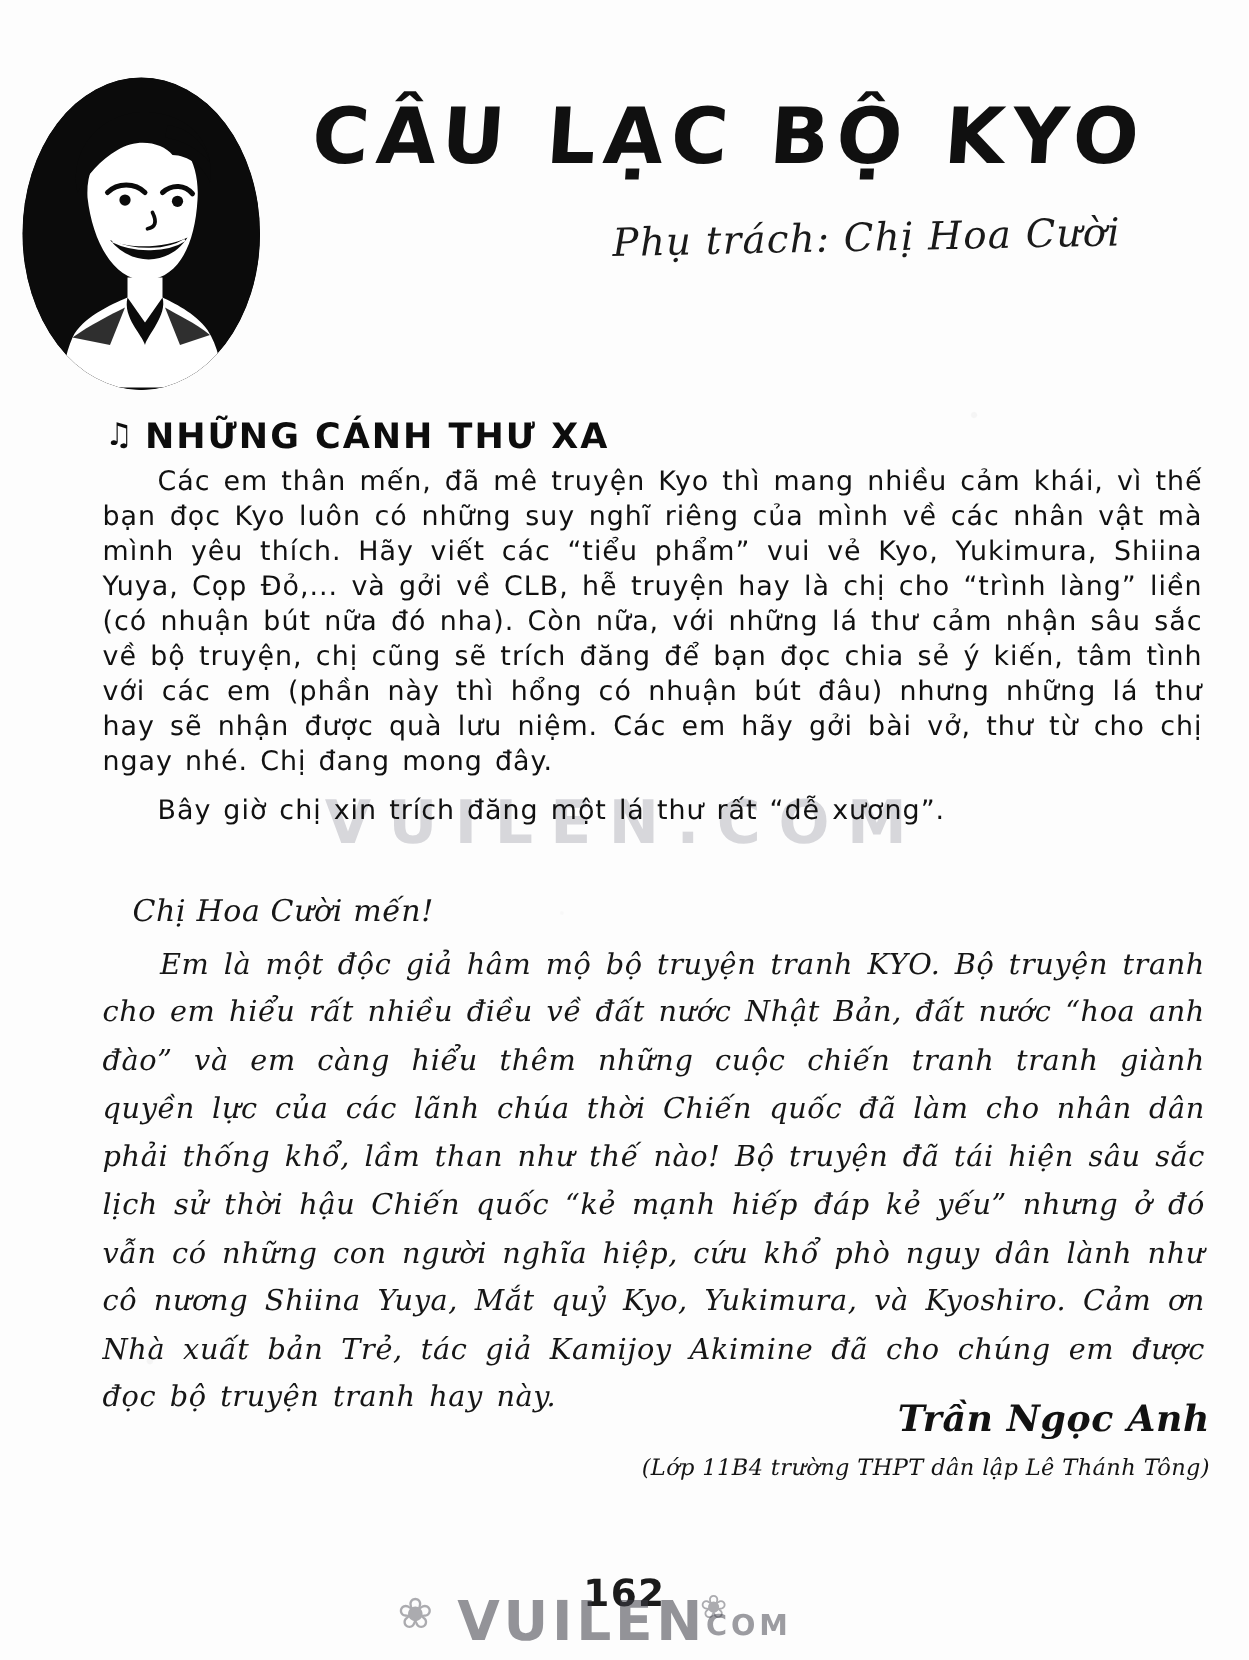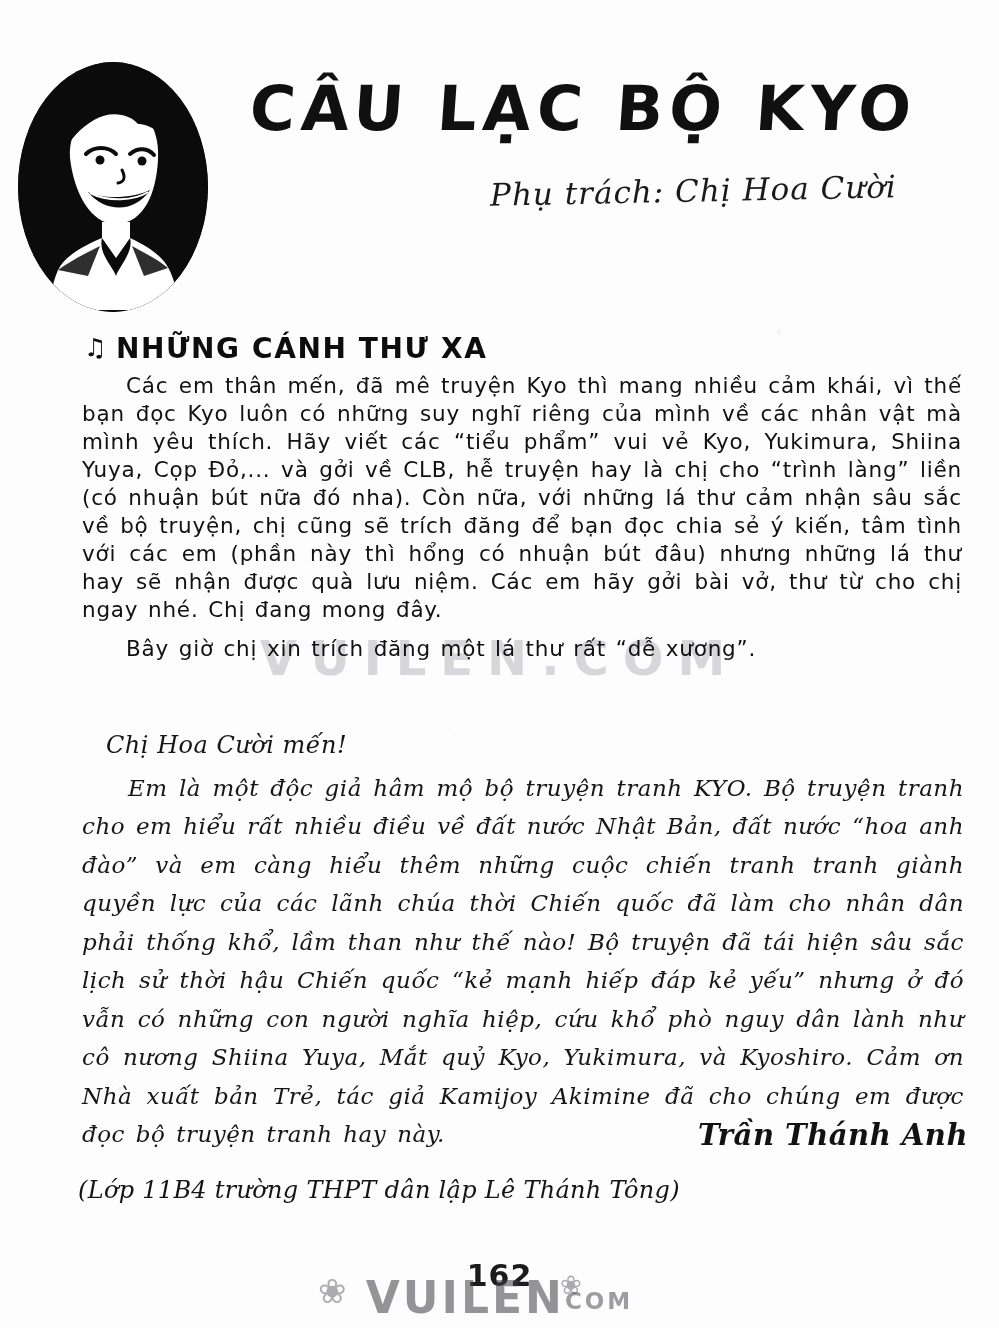--- a/index.html
+++ b/index.html
@@ -115,21 +115,21 @@
     letter-spacing: 0.8px;
     word-spacing: 2px;
   }
   .printed p { margin: 0; text-indent: 44px; }
   .printed p + p { margin-top: 11px; }
 
   
   .hand {
     position: absolute;
     left: 78px;
-    top: 726px;
+    top: 710px;
     width: 890px;
     font-family: "DejaVu Serif", serif;
     font-style: italic;
     font-size: 23px;
     line-height: 38.5px;
     color: #161616;
     letter-spacing: 0.5px;
   }
   .hand .salute {
     margin: 0 0 2px 28px;
@@ -152,26 +152,26 @@
     font-weight: 700;
     font-size: 29px;
     color: #121212;
     letter-spacing: 0.5px;
   }
   .signature-sub {
     position: absolute;
     left: 78px;
     top: 1164px;
     width: 890px;
+    text-align: right;
     font-family: "DejaVu Serif", serif;
     font-style: italic;
-    font-size: 24px;
+    font-size: 18px;
     color: #141414;
     letter-spacing: 0.3px;
-    margin-top: 12px;
   }
 
   
   .watermark {
     position: absolute;
     left: 0;
     top: 630px;
     width: 999px;
     text-align: center;
     font-family: "DejaVu Sans", sans-serif;
@@ -279,21 +279,21 @@
   <div class="printed">
     <p>Các em thân mến, đã mê truyện Kyo thì mang nhiều cảm khái, vì thế bạn đọc Kyo luôn có những suy nghĩ riêng của mình về các nhân vật mà mình yêu thích. Hãy viết các “tiểu phẩm” vui vẻ Kyo, Yukimura, Shiina Yuya, Cọp Đỏ,... và gởi về CLB, hễ truyện hay là chị cho “trình làng” liền (có nhuận bút nữa đó nha). Còn nữa, với những lá thư cảm nhận sâu sắc về bộ truyện, chị cũng sẽ trích đăng để bạn đọc chia sẻ ý kiến, tâm tình với các em (phần này thì hổng có nhuận bút đâu) nhưng những lá thư hay sẽ nhận được quà lưu niệm. Các em hãy gởi bài vở, thư từ cho chị ngay nhé. Chị đang mong đây.</p>
     <p>Bây giờ chị xin trích đăng một lá thư rất “dễ xương”.</p>
   </div>
 
   <div class="hand">
     <p class="salute">Chị Hoa Cười mến!</p>
     <p class="letter-body">Em là một độc giả hâm mộ bộ truyện tranh KYO. Bộ truyện tranh cho em hiểu rất nhiều điều về đất nước Nhật Bản, đất nước “hoa anh đào” và em càng hiểu thêm những cuộc chiến tranh tranh giành quyền lực của các lãnh chúa thời Chiến quốc đã làm cho nhân dân phải thống khổ, lầm than như thế nào! Bộ truyện đã tái hiện sâu sắc lịch sử thời hậu Chiến quốc “kẻ mạnh hiếp đáp kẻ yếu” nhưng ở đó vẫn có những con người nghĩa hiệp, cứu khổ phò nguy dân lành như cô nương Shiina Yuya, Mắt quỷ Kyo, Yukimura, và Kyoshiro. Cảm ơn Nhà xuất bản Trẻ, tác giả Kamijoy Akimine đã cho chúng em được đọc bộ truyện tranh hay này.</p>
   </div>
 
-  <div class="signature">Trần Thánh Anh</div>
+  <div class="signature">Trần Ngọc Anh</div>
   <div class="signature-sub">(Lớp 11B4 trường THPT dân lập Lê Thánh Tông)</div>
 
   <div class="footer">
     <div class="page-number">162</div>
     <div class="footer-flower ff-left">❀</div>
     <div class="footer-flower ff-right">❀</div>
     <div class="footer-logo">
       <span>VUILEN</span><span class="dotcom">COM</span>
     </div>
   </div>

